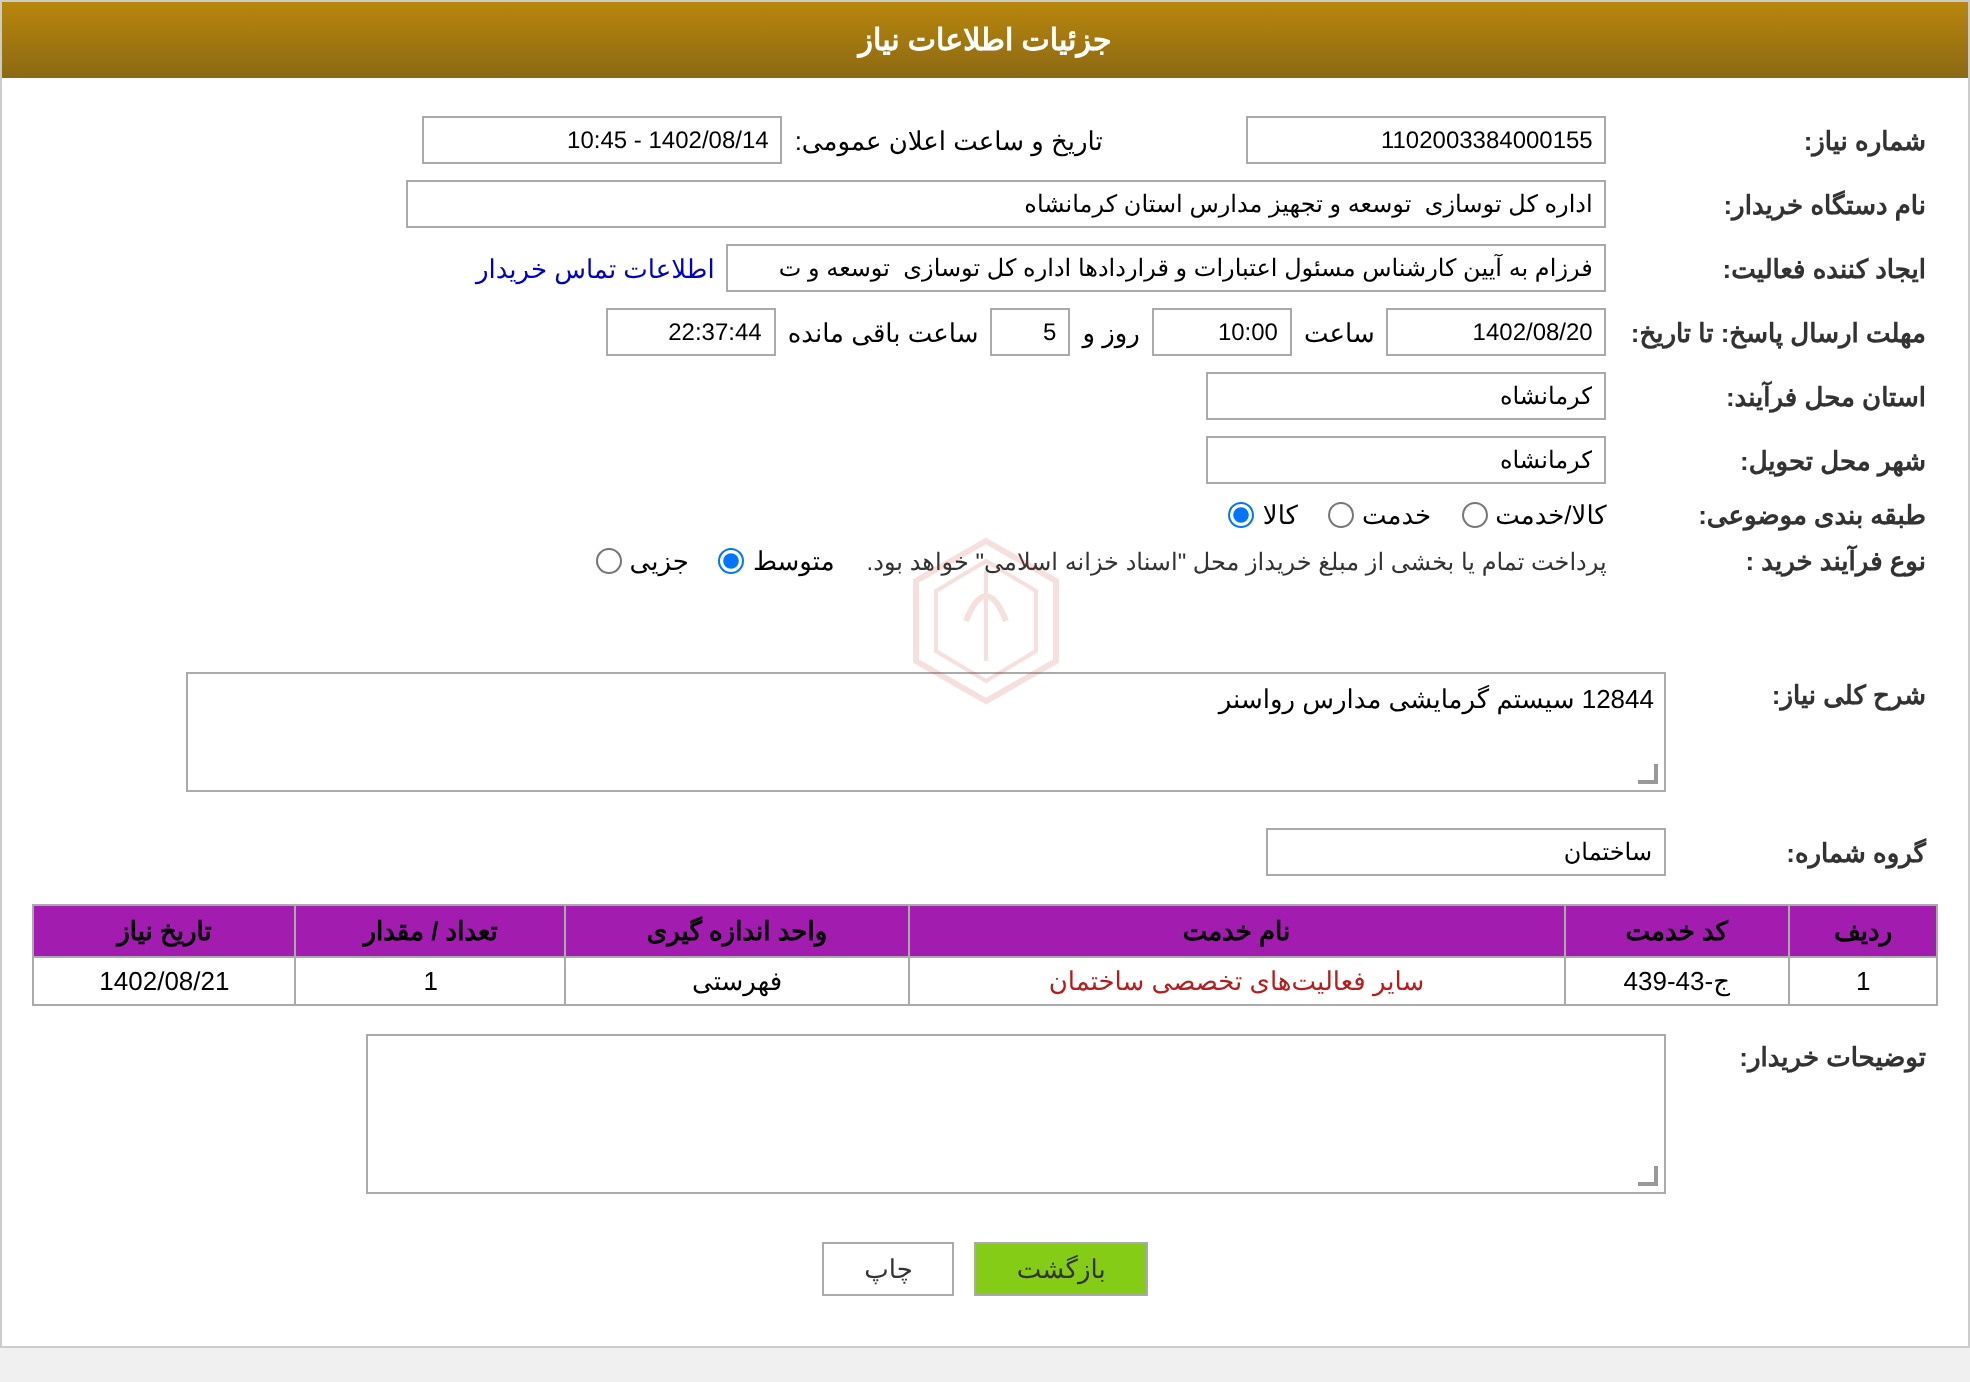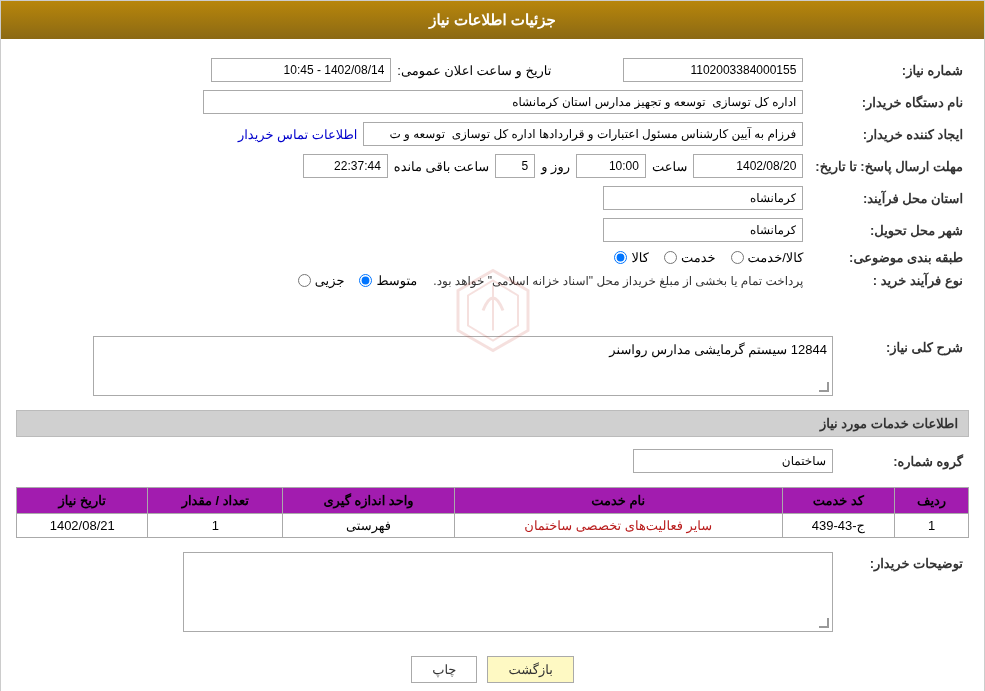--- a/index.html
+++ b/index.html
@@ -111,21 +111,21 @@
       border: 1px solid #aaa;
       cursor: pointer;
       font-family: Tahoma, Arial, sans-serif;
       font-size: 13px;
     }
     .btn-print {
       background: #fff;
       color: #333;
     }
     .btn-back {
-      background: #fef9c3;
+      background: #84cc16;
       color: #333;
     }
     .full-width-input {
       width: 100%;
       border: 1px solid #aaa;
       padding: 3px 6px;
       height: 24px;
       font-family: Tahoma, Arial, sans-serif;
       font-size: 12px;
     }
@@ -166,21 +166,21 @@
       </tr>
 
       <tr>
         <td class="label-cell">نام دستگاه خریدار:</td>
         <td>
           <input type="text" class="full-width-input" style="width: 600px;" readonly="" value="اداره کل توسازی  توسعه و تجهیز مدارس استان کرمانشاه">
         </td>
       </tr>
 
       <tr>
-        <td class="label-cell">ایجاد کننده خریدار:</td>
+        <td class="label-cell">ایجاد کننده فعالیت:</td>
         <td>
           <div class="row-flex">
             <input type="text" class="input-field" style="width: 440px;" readonly="" value="فرزام به آیین کارشناس مسئول اعتبارات و قراردادها اداره کل توسازی  توسعه و ت">
             <a href="#" class="link-blue">اطلاعات تماس خریدار</a>
           </div>
         </td>
       </tr>
 
       <tr>
         <td class="label-cell">مهلت ارسال پاسخ: تا تاریخ:</td>
@@ -270,21 +270,20 @@
         <td>
           <div style="border:1px solid #aaa; min-height:60px; padding:5px; background:#fff; position:relative; width:740px;">
             <span style="direction:rtl; display:block; text-align:right;">12844 سیستم گرمایشی مدارس رواسنر</span>
             <div style="position:absolute; bottom:3px; right:3px; width:10px; height:10px; border-bottom:2px solid #999; border-right:2px solid #999;"></div>
           </div>
         </td>
       </tr>
     </tbody>
       </table>
 
-    <div class="section-divider">اطلاعات خدمات مورد نیاز</div>
 
     <table class="info-table">
       <tbody>
           <tr>
         <td class="label-cell">گروه شماره:</td>
         <td>
           <input type="text" class="input-field" style="width: 200px;" readonly="" value="ساختمان">
         </td>
       </tr>
     </tbody>

